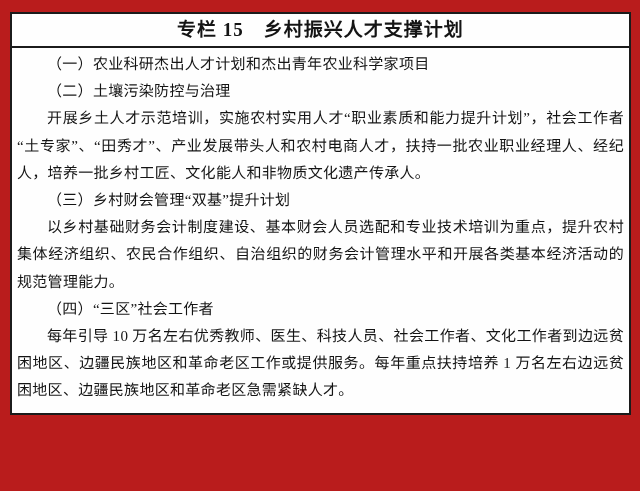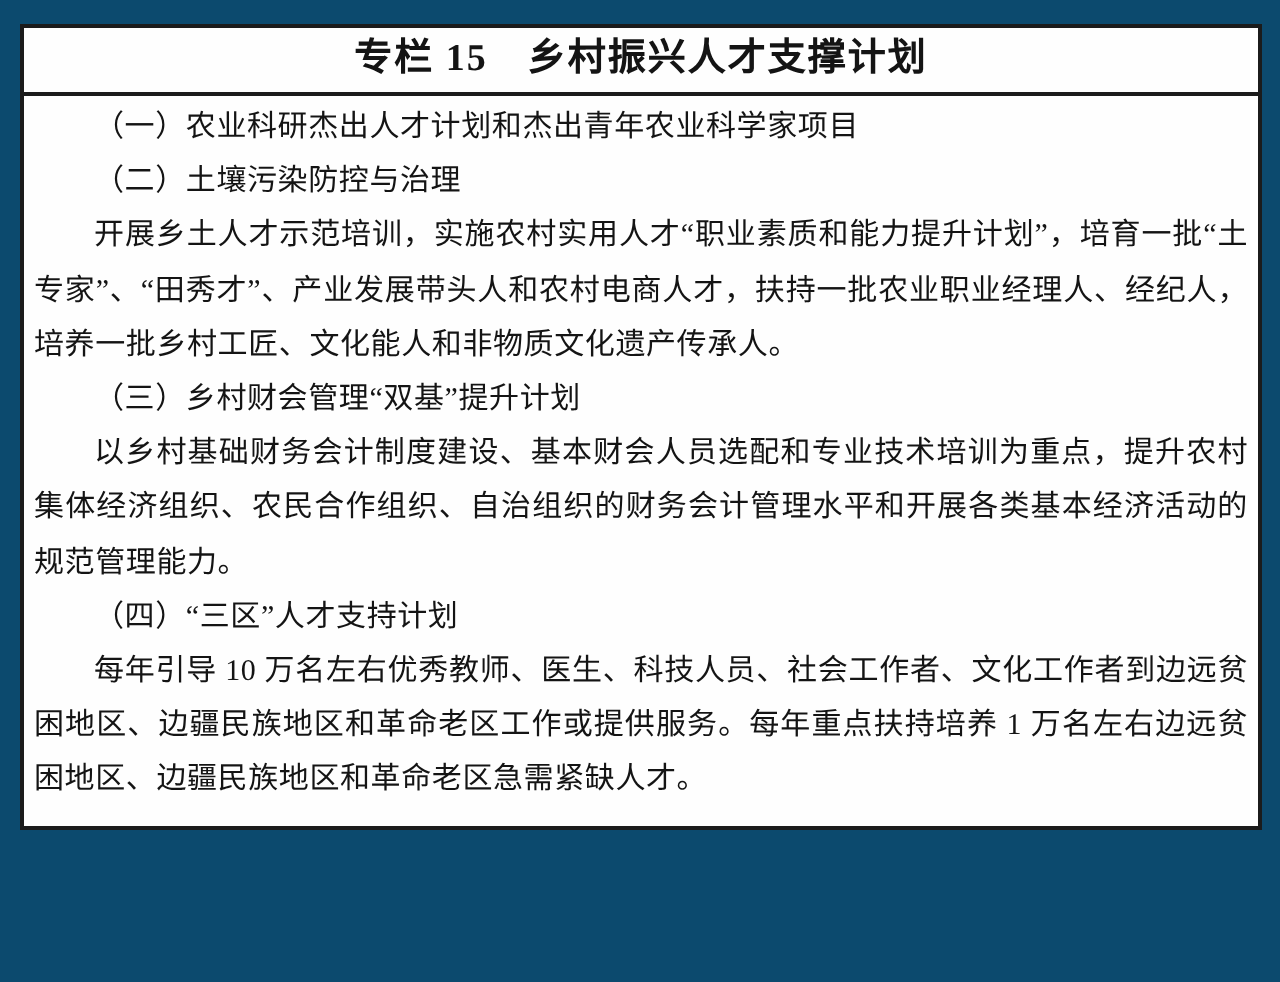--- a/index.html
+++ b/index.html
@@ -4,21 +4,21 @@
 <style>
   html, body {
     margin: 0;
     padding: 0;
     background: #ffffff;
   }
   .page {
     position: relative;
     width: 640px;
     height: 491px;
-    background: #0c4a6e;
+    background: #b91c1c;
     overflow: hidden;
     font-family: "Liberation Serif", "DejaVu Serif", serif;
     color: #141414;
   }
   .panel {
     position: absolute;
     left: 10px;
     top: 12px;
     width: 617px;
     border: 2px solid #1b1b1b;
@@ -56,22 +56,22 @@
 <body>
 
 <div class="page">
   <div class="panel">
     <div class="panel-title">专栏 15　乡村振兴人才支撑计划</div>
     <div class="panel-body">
 
   <p class="section-heading">（一）农业科研杰出人才计划和杰出青年农业科学家项目</p>
 
   <p class="section-heading">（二）土壤污染防控与治理</p>
-  <p class="section-body">开展乡土人才示范培训，实施农村实用人才“职业素质和能力提升计划”，培育一批“土专家”、“田秀才”、产业发展带头人和农村电商人才，扶持一批农业职业经理人、经纪人，培养一批乡村工匠、文化能人和非物质文化遗产传承人。</p>
+  <p class="section-body">开展乡土人才示范培训，实施农村实用人才“职业素质和能力提升计划”，社会工作者“土专家”、“田秀才”、产业发展带头人和农村电商人才，扶持一批农业职业经理人、经纪人，培养一批乡村工匠、文化能人和非物质文化遗产传承人。</p>
 
   <p class="section-heading">（三）乡村财会管理“双基”提升计划</p>
   <p class="section-body">以乡村基础财务会计制度建设、基本财会人员选配和专业技术培训为重点，提升农村集体经济组织、农民合作组织、自治组织的财务会计管理水平和开展各类基本经济活动的规范管理能力。</p>
 
-  <p class="section-heading">（四）“三区”人才支持计划</p>
+  <p class="section-heading">（四）“三区”社会工作者</p>
   <p class="section-body">每年引导 10 万名左右优秀教师、医生、科技人员、社会工作者、文化工作者到边远贫困地区、边疆民族地区和革命老区工作或提供服务。每年重点扶持培养 1 万名左右边远贫困地区、边疆民族地区和革命老区急需紧缺人才。</p>
 </div>
   </div>
 </div>
 
 </body></html>

